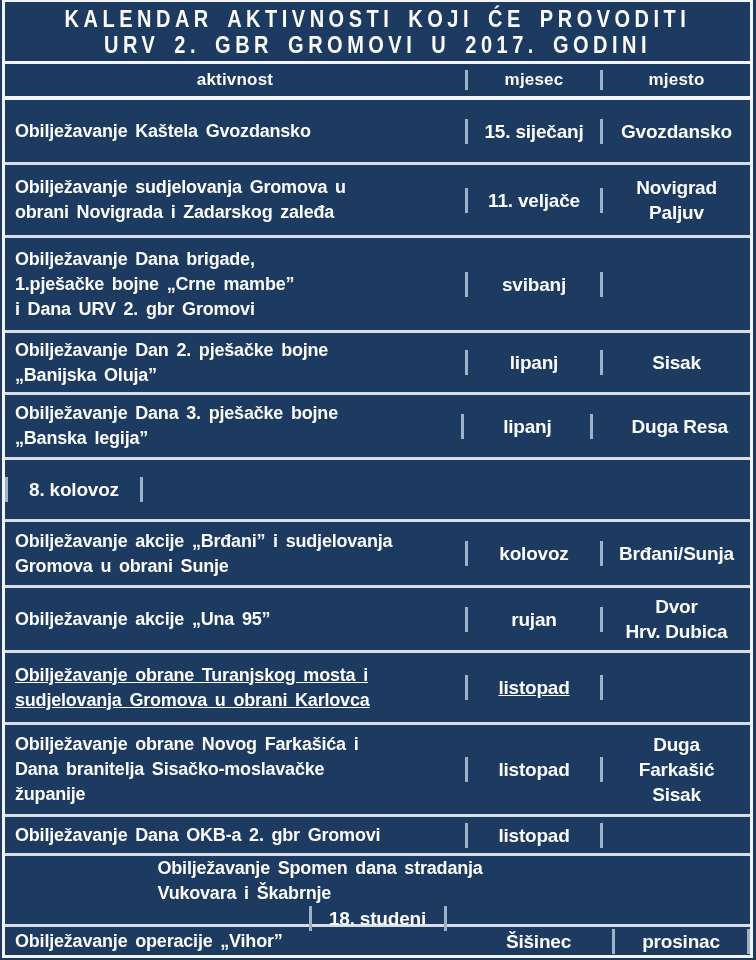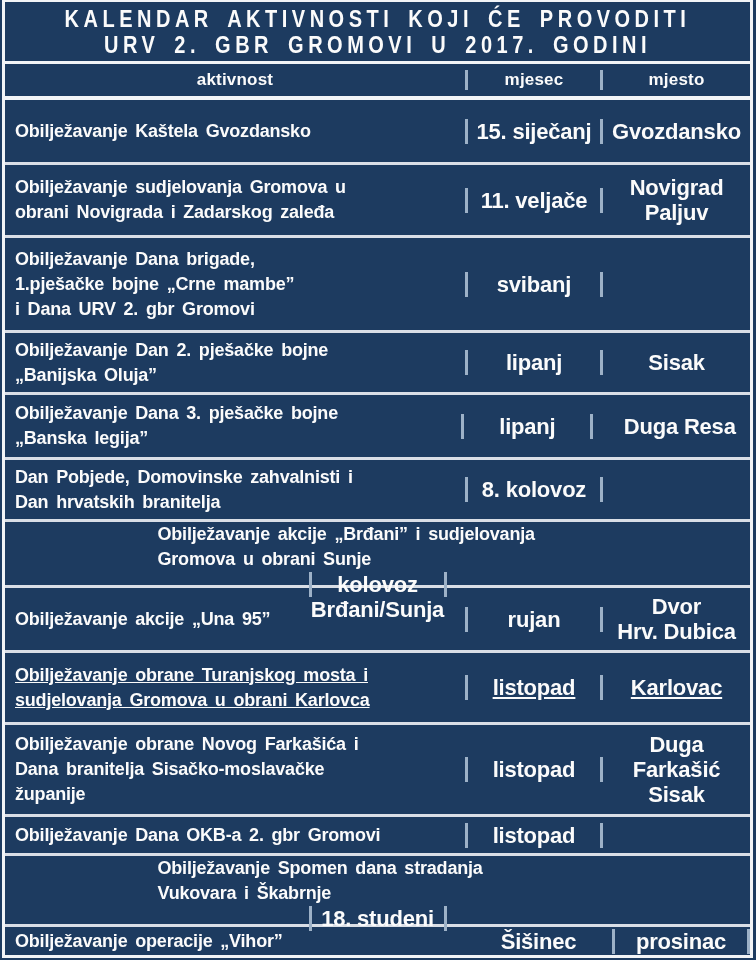--- a/index.html
+++ b/index.html
@@ -42,34 +42,34 @@
   .c3{width:147px;justify-content:center;text-align:center;}
   .header-row{height:32px;border-bottom:4px solid var(--hl-major);}
   .hdr{justify-content:center;font-size:17px;letter-spacing:0.2px;}
   .data-row{border-top:3px solid var(--hl-row);}
   #rows .data-row:nth-child(1){border-top:none;height:62px;}
   #rows .data-row:nth-child(2){height:70px;}
   #rows .data-row:nth-child(3){height:92px;}
   #rows .data-row:nth-child(4){height:59px;}
   #rows .data-row:nth-child(5){height:62px;gap:16px;}
   #rows .data-row:nth-child(6){height:59px;}
-  #rows .data-row:nth-child(7){height:63px;flex-direction:column;}
+  #rows .data-row:nth-child(7){height:63px;}
   #rows .data-row:nth-child(8){height:62px;}
   #rows .data-row:nth-child(9){height:69px;text-decoration:underline;}
   #rows .data-row:nth-child(10){height:89px;}
   #rows .data-row:nth-child(11){height:36px;}
   #rows .data-row:nth-child(12){height:68px;flex-direction:column;}
   #rows .data-row:nth-child(13){height:28px;}
   .body-akt{
     font-size:18px;line-height:25px;white-space:pre-line;
     padding-left:10px;padding-right:4px;
     letter-spacing:-0.2px;word-spacing:3px;
   }
   .body-cell{
-    font-size:22px;line-height:25px;white-space:pre-line;
+    font-size:19px;line-height:25px;white-space:pre-line;
     letter-spacing:-0.2px;
   }
 </style>
 </head>
 <body>
 
 <div class="frame">
   <div class="title">
     <div class="title-line">KALENDAR AKTIVNOSTI KOJI ĆE PROVODITI</div>
     <div class="title-line">URV 2. GBR GROMOVI U 2017. GODINI</div>
@@ -105,42 +105,39 @@
         <div class="cell c2 body-cell">lipanj</div>
         <div class="cell c3 body-cell">Sisak</div>
       </div>
       <div class="row data-row">
         <div class="cell c1 body-akt">Obilježavanje Dana 3. pješačke bojne
 „Banska legija”</div>
         <div class="cell c2 body-cell">lipanj</div>
         <div class="cell c3 body-cell">Duga Resa</div>
       </div>
       <div class="row data-row">
-        <div class="cell c1 body-akt">Dan Pobjede, Domovinske zahvalnisti i
-Dan hrvatskih branitelja</div>
         <div class="cell c2 body-cell">8. kolovoz</div>
         <div class="cell c3 body-cell"></div>
       </div>
       <div class="row data-row">
         <div class="cell c1 body-akt">Obilježavanje akcije „Brđani” i sudjelovanja
 Gromova u obrani Sunje</div>
         <div class="cell c2 body-cell">kolovoz</div>
         <div class="cell c3 body-cell">Brđani/Sunja</div>
       </div>
       <div class="row data-row">
         <div class="cell c1 body-akt">Obilježavanje akcije „Una 95”</div>
         <div class="cell c2 body-cell">rujan</div>
         <div class="cell c3 body-cell">Dvor
 Hrv. Dubica</div>
       </div>
       <div class="row data-row">
         <div class="cell c1 body-akt">Obilježavanje obrane Turanjskog mosta i
 sudjelovanja Gromova u obrani Karlovca</div>
         <div class="cell c2 body-cell">listopad</div>
-        <div class="cell c3 body-cell">Karlovac</div>
       </div>
       <div class="row data-row">
         <div class="cell c1 body-akt">Obilježavanje obrane Novog Farkašića i
 Dana branitelja Sisačko-moslavačke
 županije</div>
         <div class="cell c2 body-cell">listopad</div>
         <div class="cell c3 body-cell">Duga
 Farkašić
 Sisak</div>
       </div>

